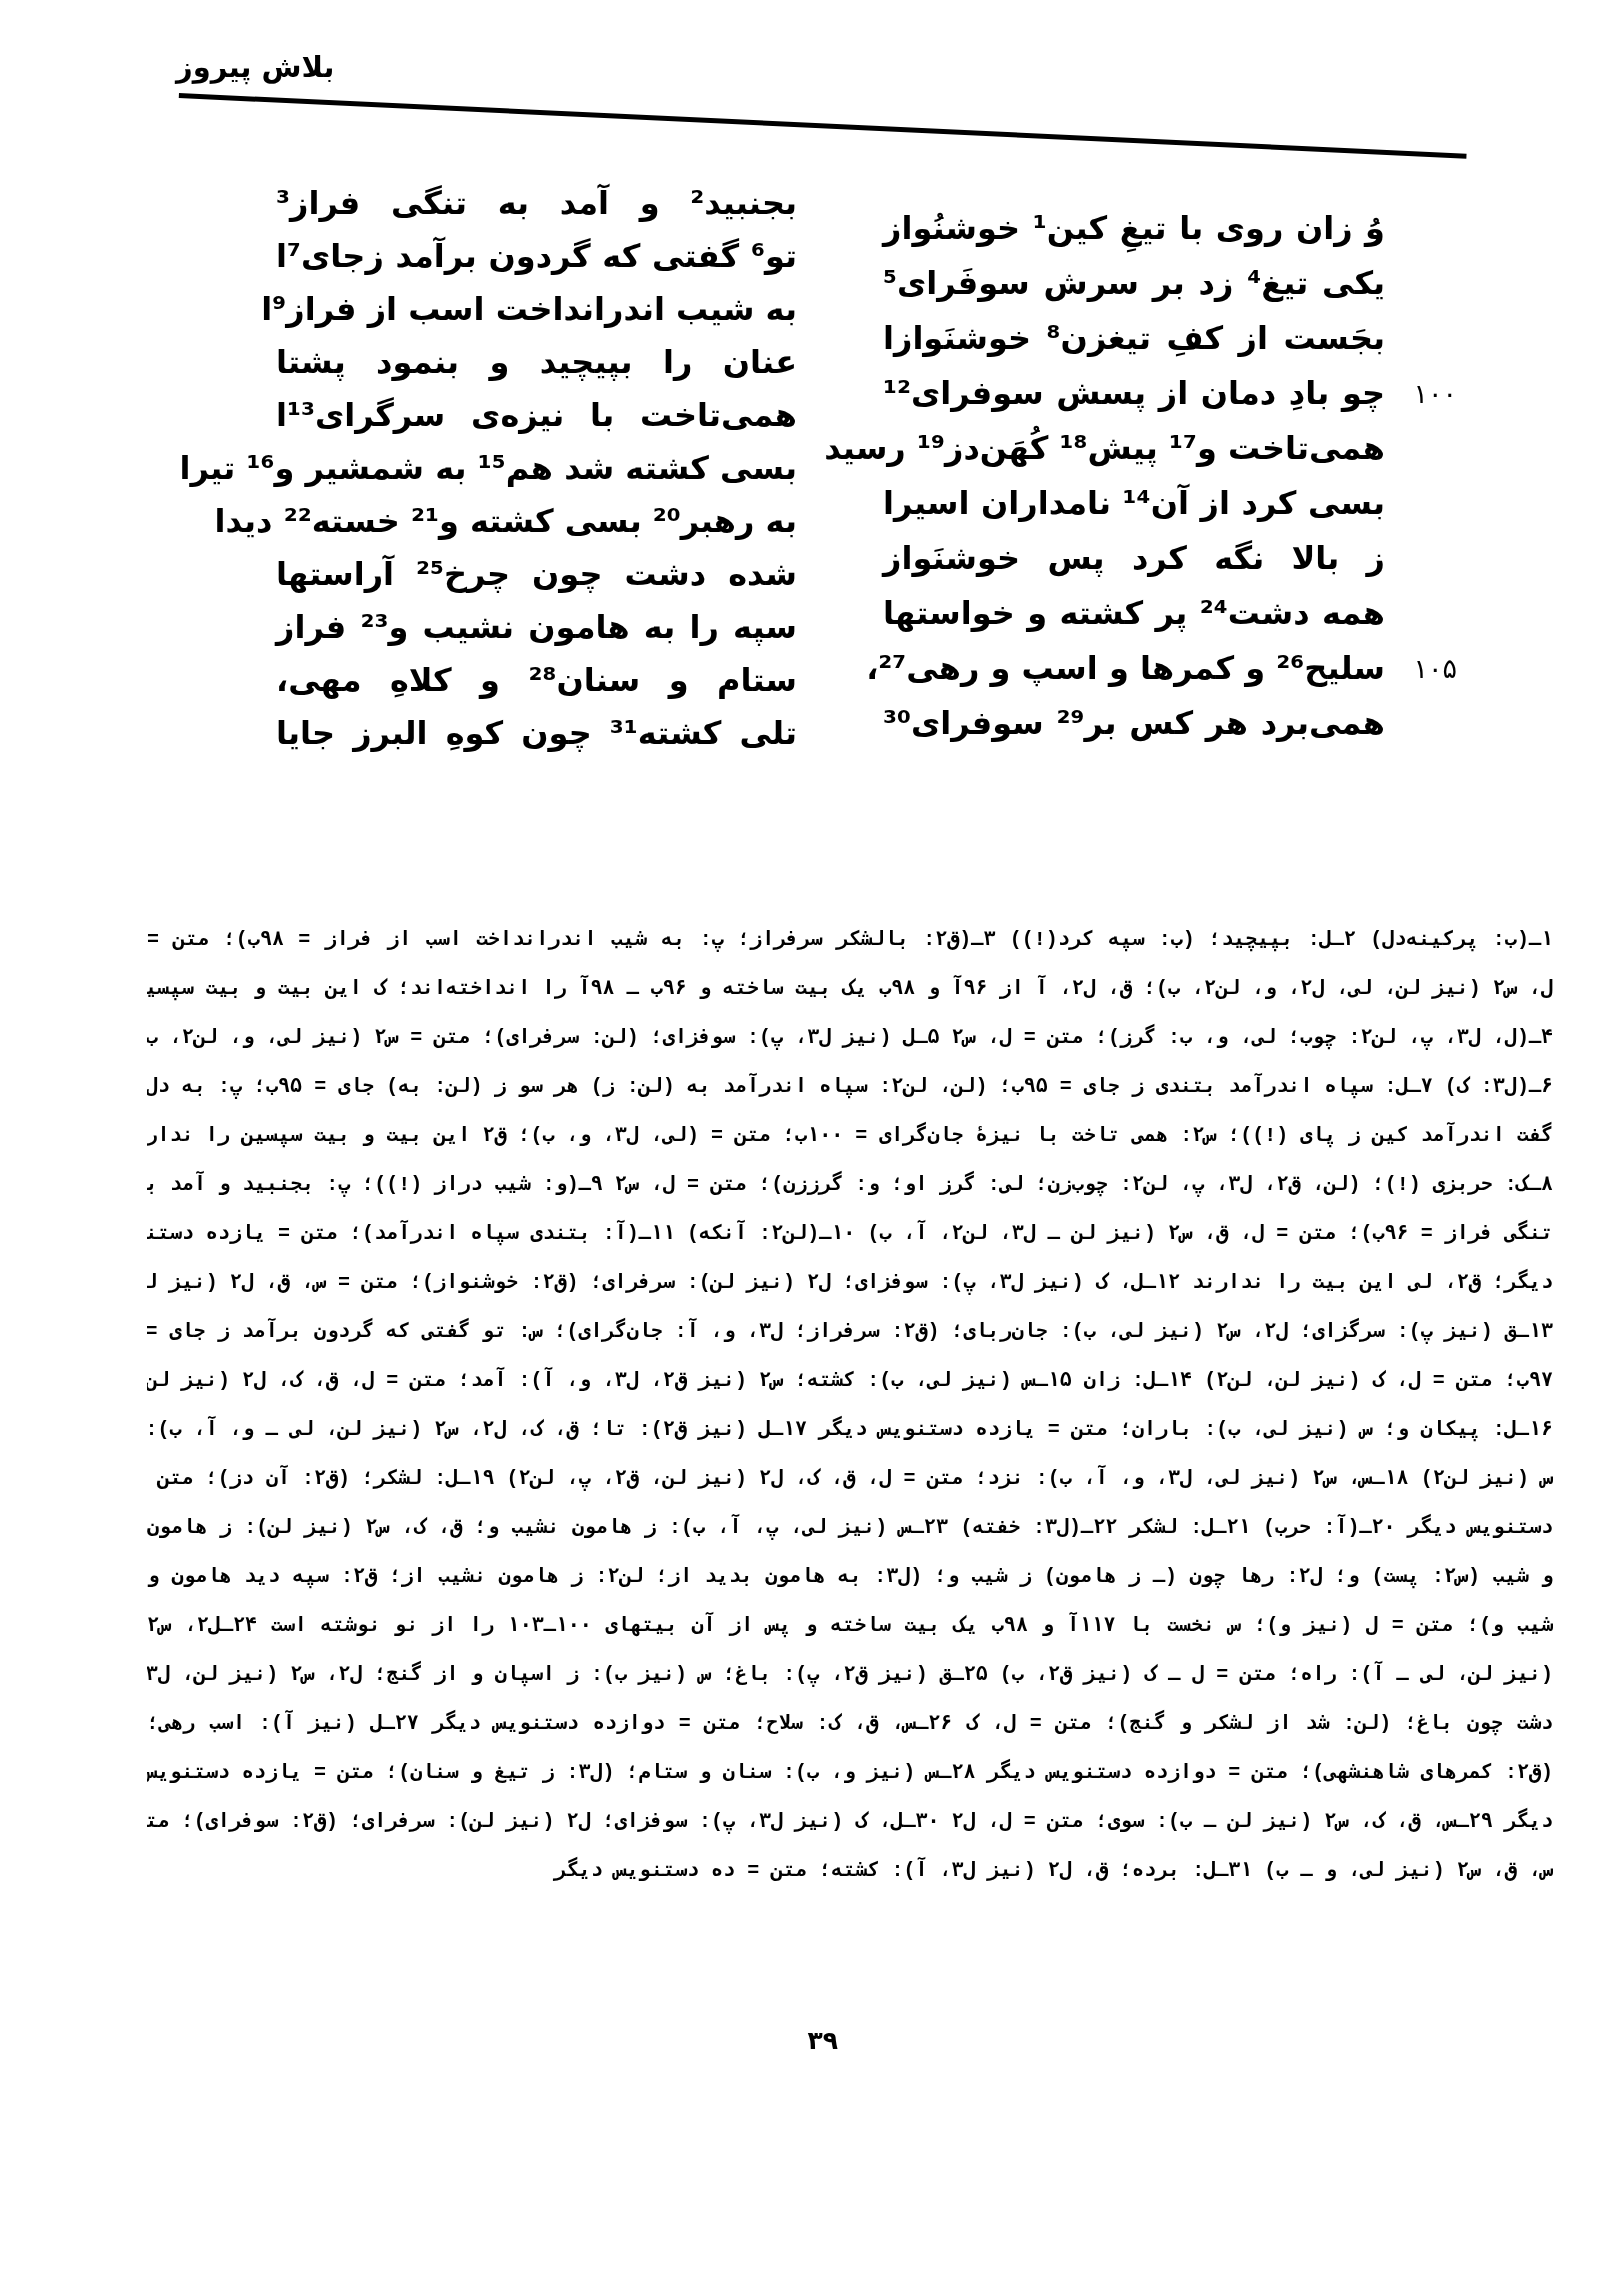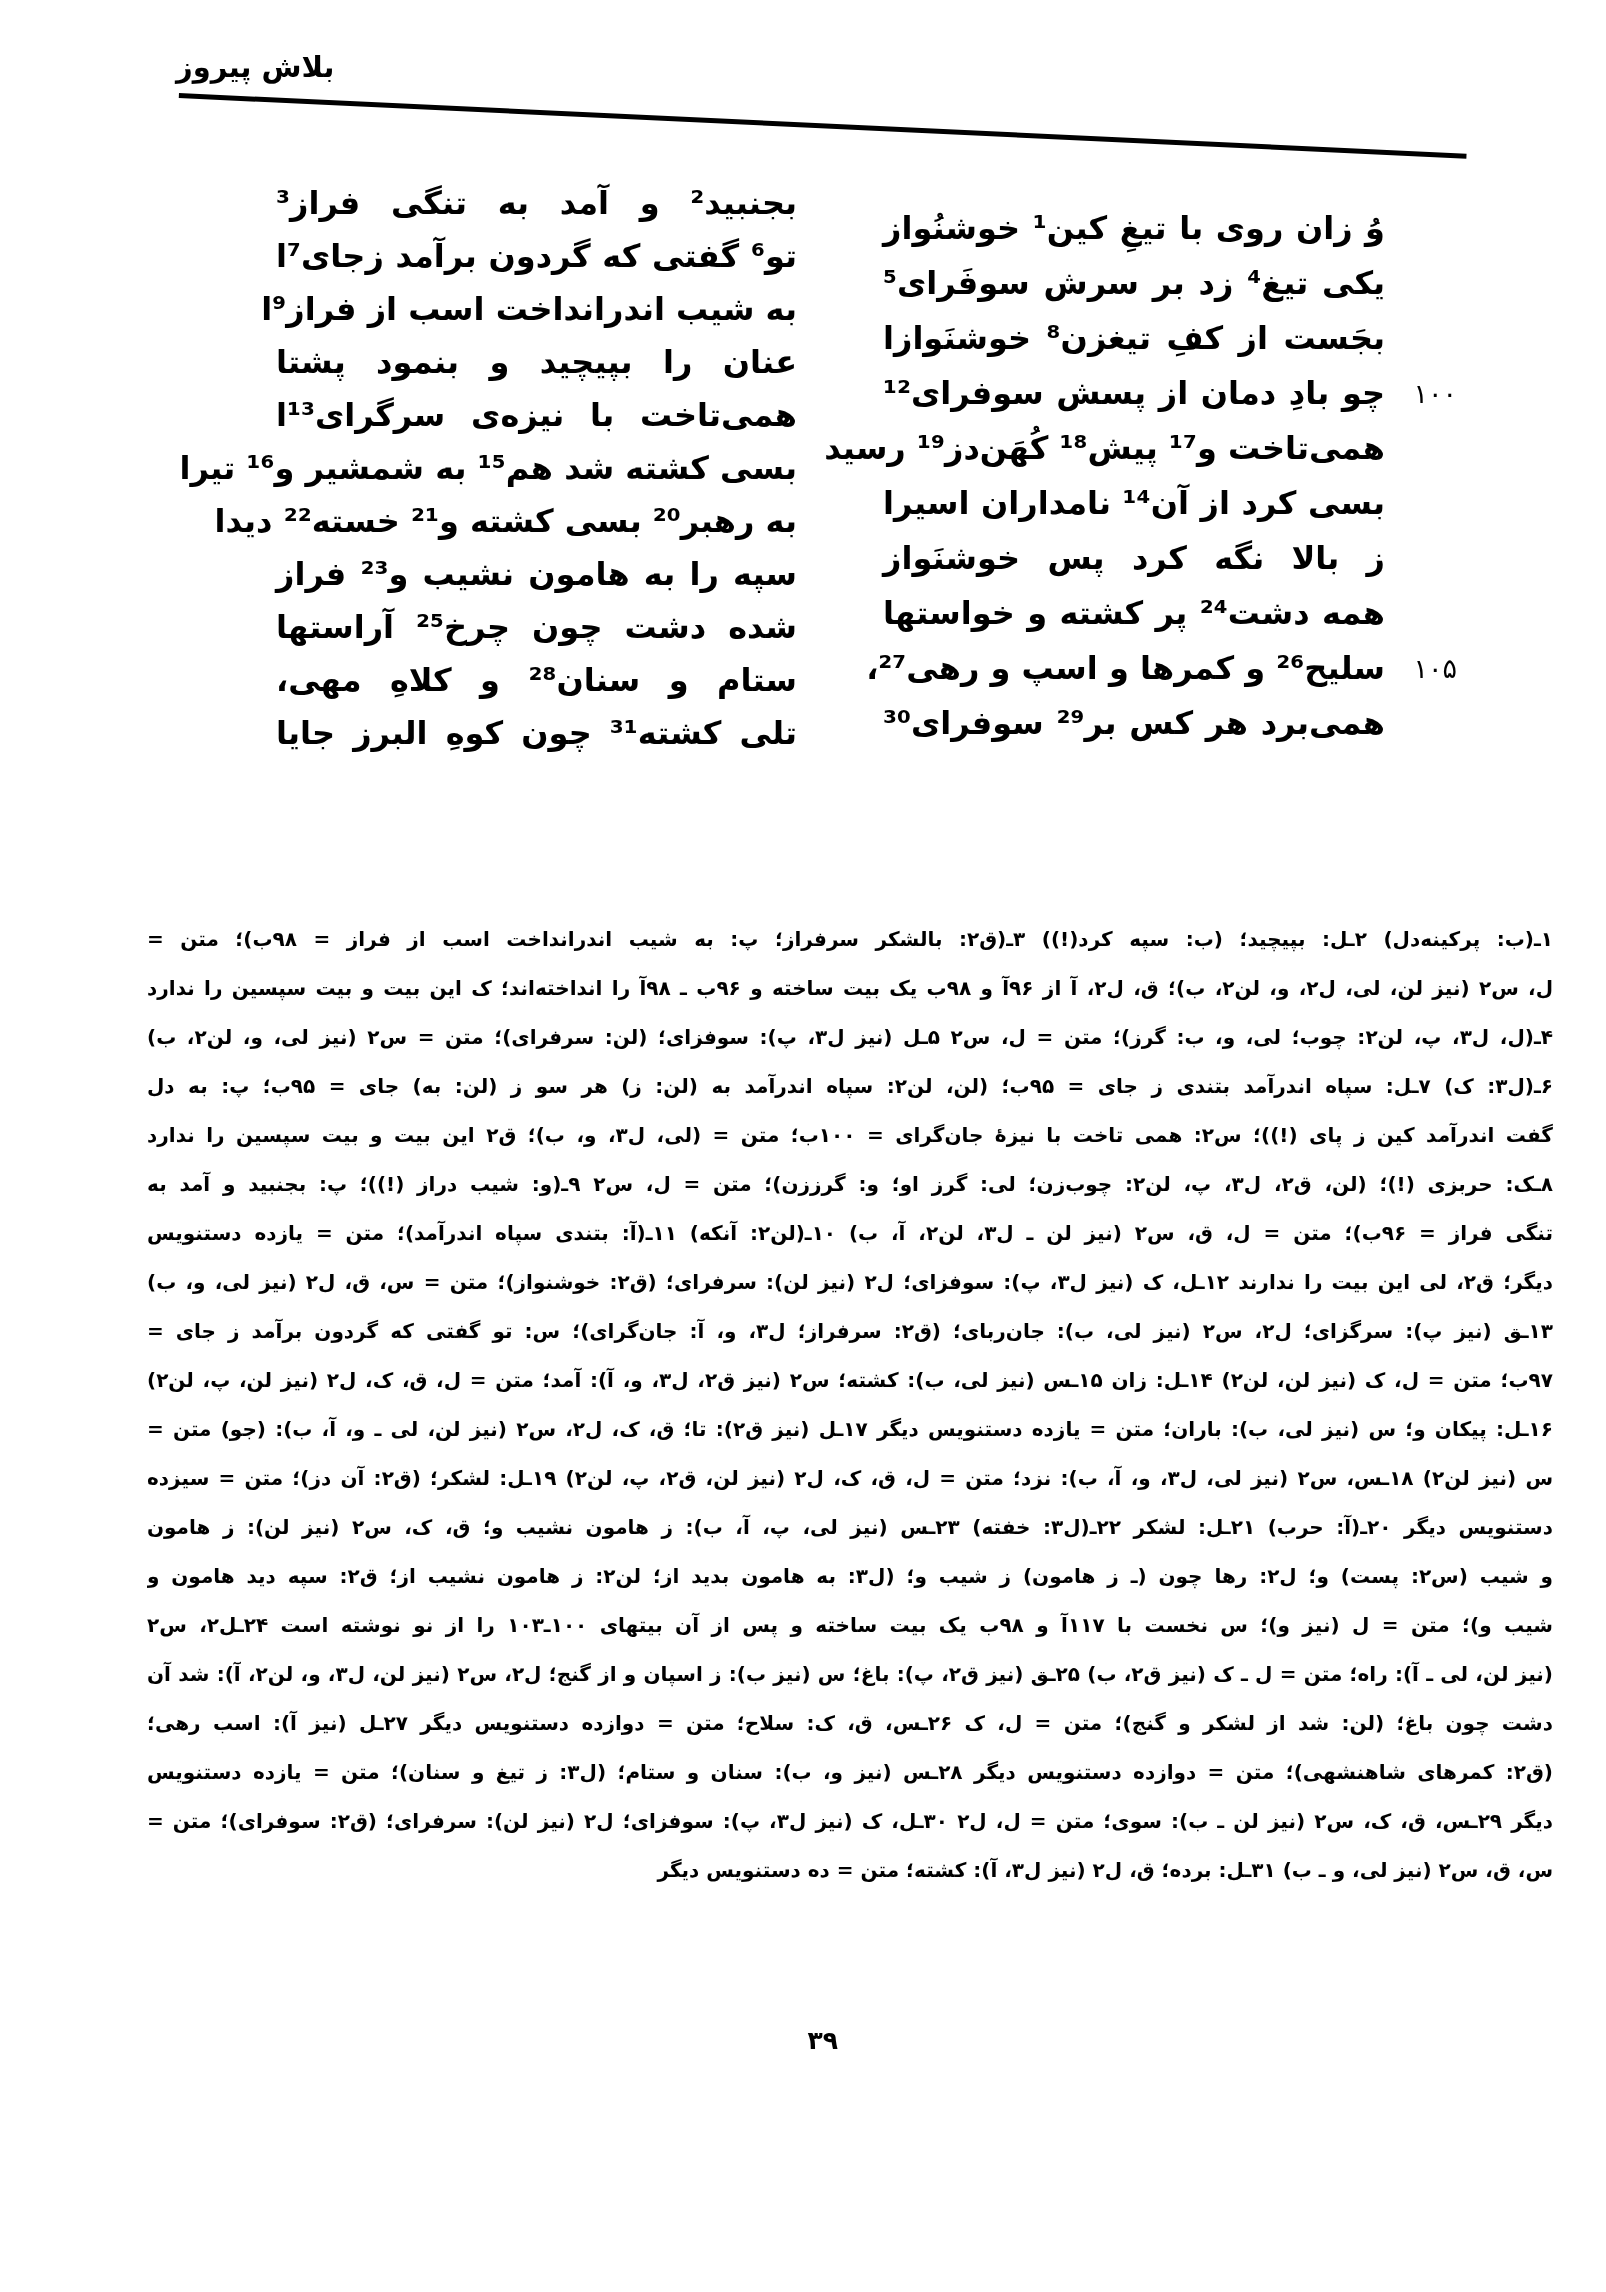--- a/index.html
+++ b/index.html
@@ -73,20 +73,21 @@
       text-align: left;
     }
     .footnotes {
       position: absolute;
       left: 147px;
       top: 915px;
       width: 1406px;
       direction: rtl;
       font-size: 20px;
       font-weight: bold;
+      font-family: Liberation Mono, monospace;
     }
     .fn-line {
       height: 49px;
       line-height: 49px;
       white-space: nowrap;
       overflow: hidden;
       text-align: justify;
       text-align-last: justify;
     }
     .fn-line.last {
@@ -123,22 +124,22 @@
 </div>
 
 <div class="column col-left">
   <div class="verse-line"><span>بجنبید² و آمد به تنگی فراز³</span></div>
   <div class="verse-line"><span>تو⁶ گفتی که گردون برآمد زجای⁷ا</span></div>
   <div class="verse-line"><span>به شیب اندرانداخت اسب از فراز⁹ا</span></div>
   <div class="verse-line"><span>عنان را بپیچید و بنمود پشتا</span></div>
   <div class="verse-line"><span>همی‌تاخت با نیزه‌ی سرگرای¹³ا</span></div>
   <div class="verse-line"><span>بسی کشته شد هم¹⁵ به شمشیر و¹⁶ تیرا</span></div>
   <div class="verse-line"><span>به رهبر²⁰ بسی کشته و²¹ خسته²² دیدا</span></div>
+  <div class="verse-line"><span>شده دشت چون چرخ²⁵ آراستها</span></div>
   <div class="verse-line"><span>سپه را به هامون نشیب و²³ فراز</span></div>
-  <div class="verse-line"><span>شده دشت چون چرخ²⁵ آراستها</span></div>
   <div class="verse-line"><span>ستام و سنان²⁸ و کلاهِ مهی،</span></div>
   <div class="verse-line"><span>تلی کشته³¹ چون کوهِ البرز جایا</span></div>
 </div>
 
 <div class="footnotes">
   <div class="fn-line">۱ـ(ب: پرکینه‌دل)  ۲ـل: بپیچید؛ (ب: سپه کرد(!))  ۳ـ(ق۲: بالشکر سرفراز؛ پ: به شیب اندرانداخت اسب از فراز = ۹۸ب)؛ متن =</div>
   <div class="fn-line">ل، س۲ (نیز لن، لی، ل۲، و، لن۲، ب)؛ ق، ل۲، آ از ۹۶آ و ۹۸ب یک بیت ساخته و ۹۶ب ـ ۹۸آ را انداخته‌اند؛ ک این بیت و بیت سپسین را ندارد</div>
   <div class="fn-line">۴ـ(ل، ل۳، پ، لن۲: چوب؛ لی، و، ب: گرز)؛ متن = ل، س۲  ۵ـل (نیز ل۳، پ): سوفزای؛ (لن: سرفرای)؛ متن = س۲ (نیز لی، و، لن۲، ب)</div>
   <div class="fn-line">۶ـ(ل۳: ک)  ۷ـل: سپاه اندرآمد بتندی ز جای = ۹۵ب؛ (لن، لن۲: سپاه اندرآمد به (لن: ز) هر سو ز (لن: به) جای = ۹۵ب؛ پ: به دل</div>
   <div class="fn-line">گفت اندرآمد کین ز پای (!))؛ س۲: همی تاخت با نیزهٔ جان‌گرای = ۱۰۰ب؛ متن = (لی، ل۳، و، ب)؛ ق۲ این بیت و بیت سپسین را ندارد</div>

